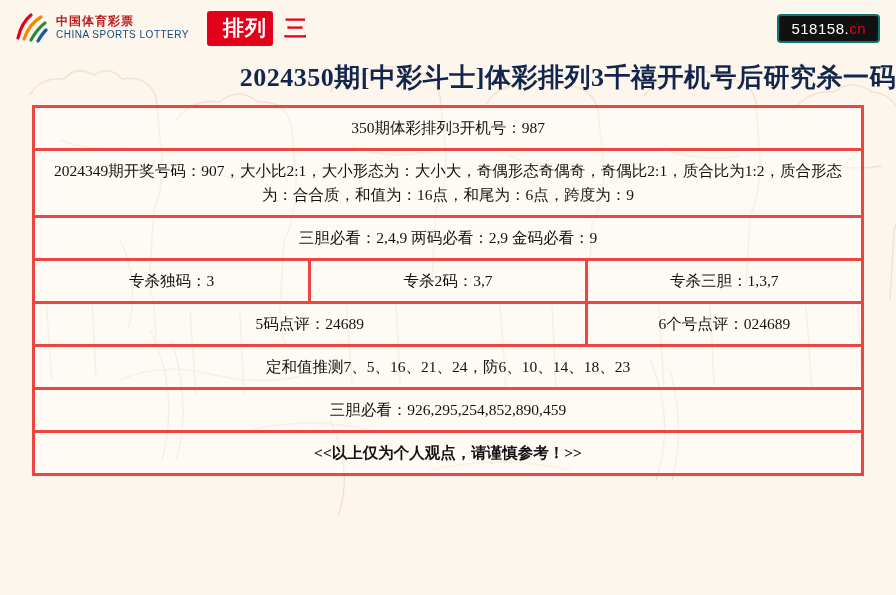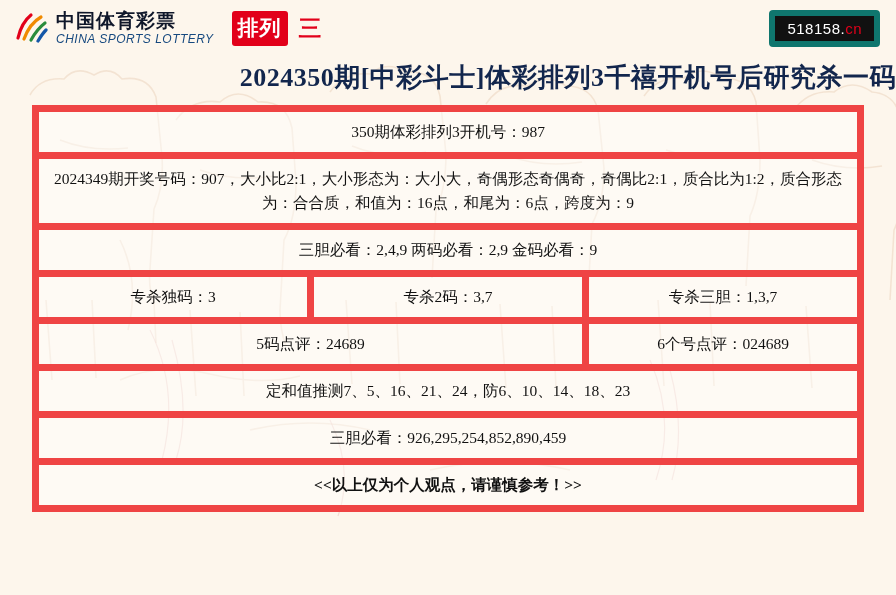--- a/index.html
+++ b/index.html
@@ -46,55 +46,54 @@
     width: 34px;
     height: 34px;
     position: relative;
     flex: 0 0 auto;
   }
   .logo-text {
     line-height: 1.05;
   }
   .logo-cn {
     font-family: "Liberation Sans", sans-serif;
-    font-size: 19px;
-    font-weight: bold;
-    color: #0f172a;
+    font-size: 12px;
+    font-weight: bold;
+    color: #b91c1c;
     letter-spacing: 1px;
   }
   .logo-en {
     font-family: "Liberation Sans", sans-serif;
-    font-size: 12px;
+    font-size: 10px;
     color: #16497f;
     letter-spacing: 0.5px;
     margin-top: 2px;
-    font-style: italic;
   }
   .brand-badge {
     margin-left: 10px;
     background: #e2001a;
     color: #ffffff;
     font-family: "Liberation Sans", sans-serif;
     font-weight: bold;
     font-size: 21px;
-    padding: 3px 6px 4px 6px;
+    padding: 3px 6px 4px 16px;
     border-radius: 3px;
     letter-spacing: 1px;
   }
   .brand-badge-side {
     color: #e2001a;
     font-weight: bold;
     font-size: 23px;
     margin-left: 3px;
     font-family: "Liberation Sans", sans-serif;
   }
   .spacer { flex: 1 1 auto; }
   .site-tag {
     background: #111111;
-    border: 6px solid #0f766e;
+    border: 2px solid #0f766e;
     border-radius: 4px;
     padding: 4px 12px;
     color: #ffffff;
     font-family: "Liberation Sans", sans-serif;
     font-size: 15px;
     letter-spacing: 0.5px;
   }
   .site-tag .tld { color: #e2001a; }
 
   
@@ -112,21 +111,21 @@
     padding: 0 32px;
     box-sizing: border-box;
   }
   table.info {
     width: 832px;
     border-collapse: collapse;
     background: rgba(255,255,255,0.45);
     table-layout: fixed;
   }
   table.info td {
-    border: 7px solid #ef4444;
+    border: 3px solid #ef4444;
     padding: 8px 10px;
     font-size: 15.5px;
     text-align: center;
     line-height: 1.55;
     color: #111;
   }
   td.left-pad {
     text-align: left;
     padding-left: 14px;
     padding-right: 14px;

